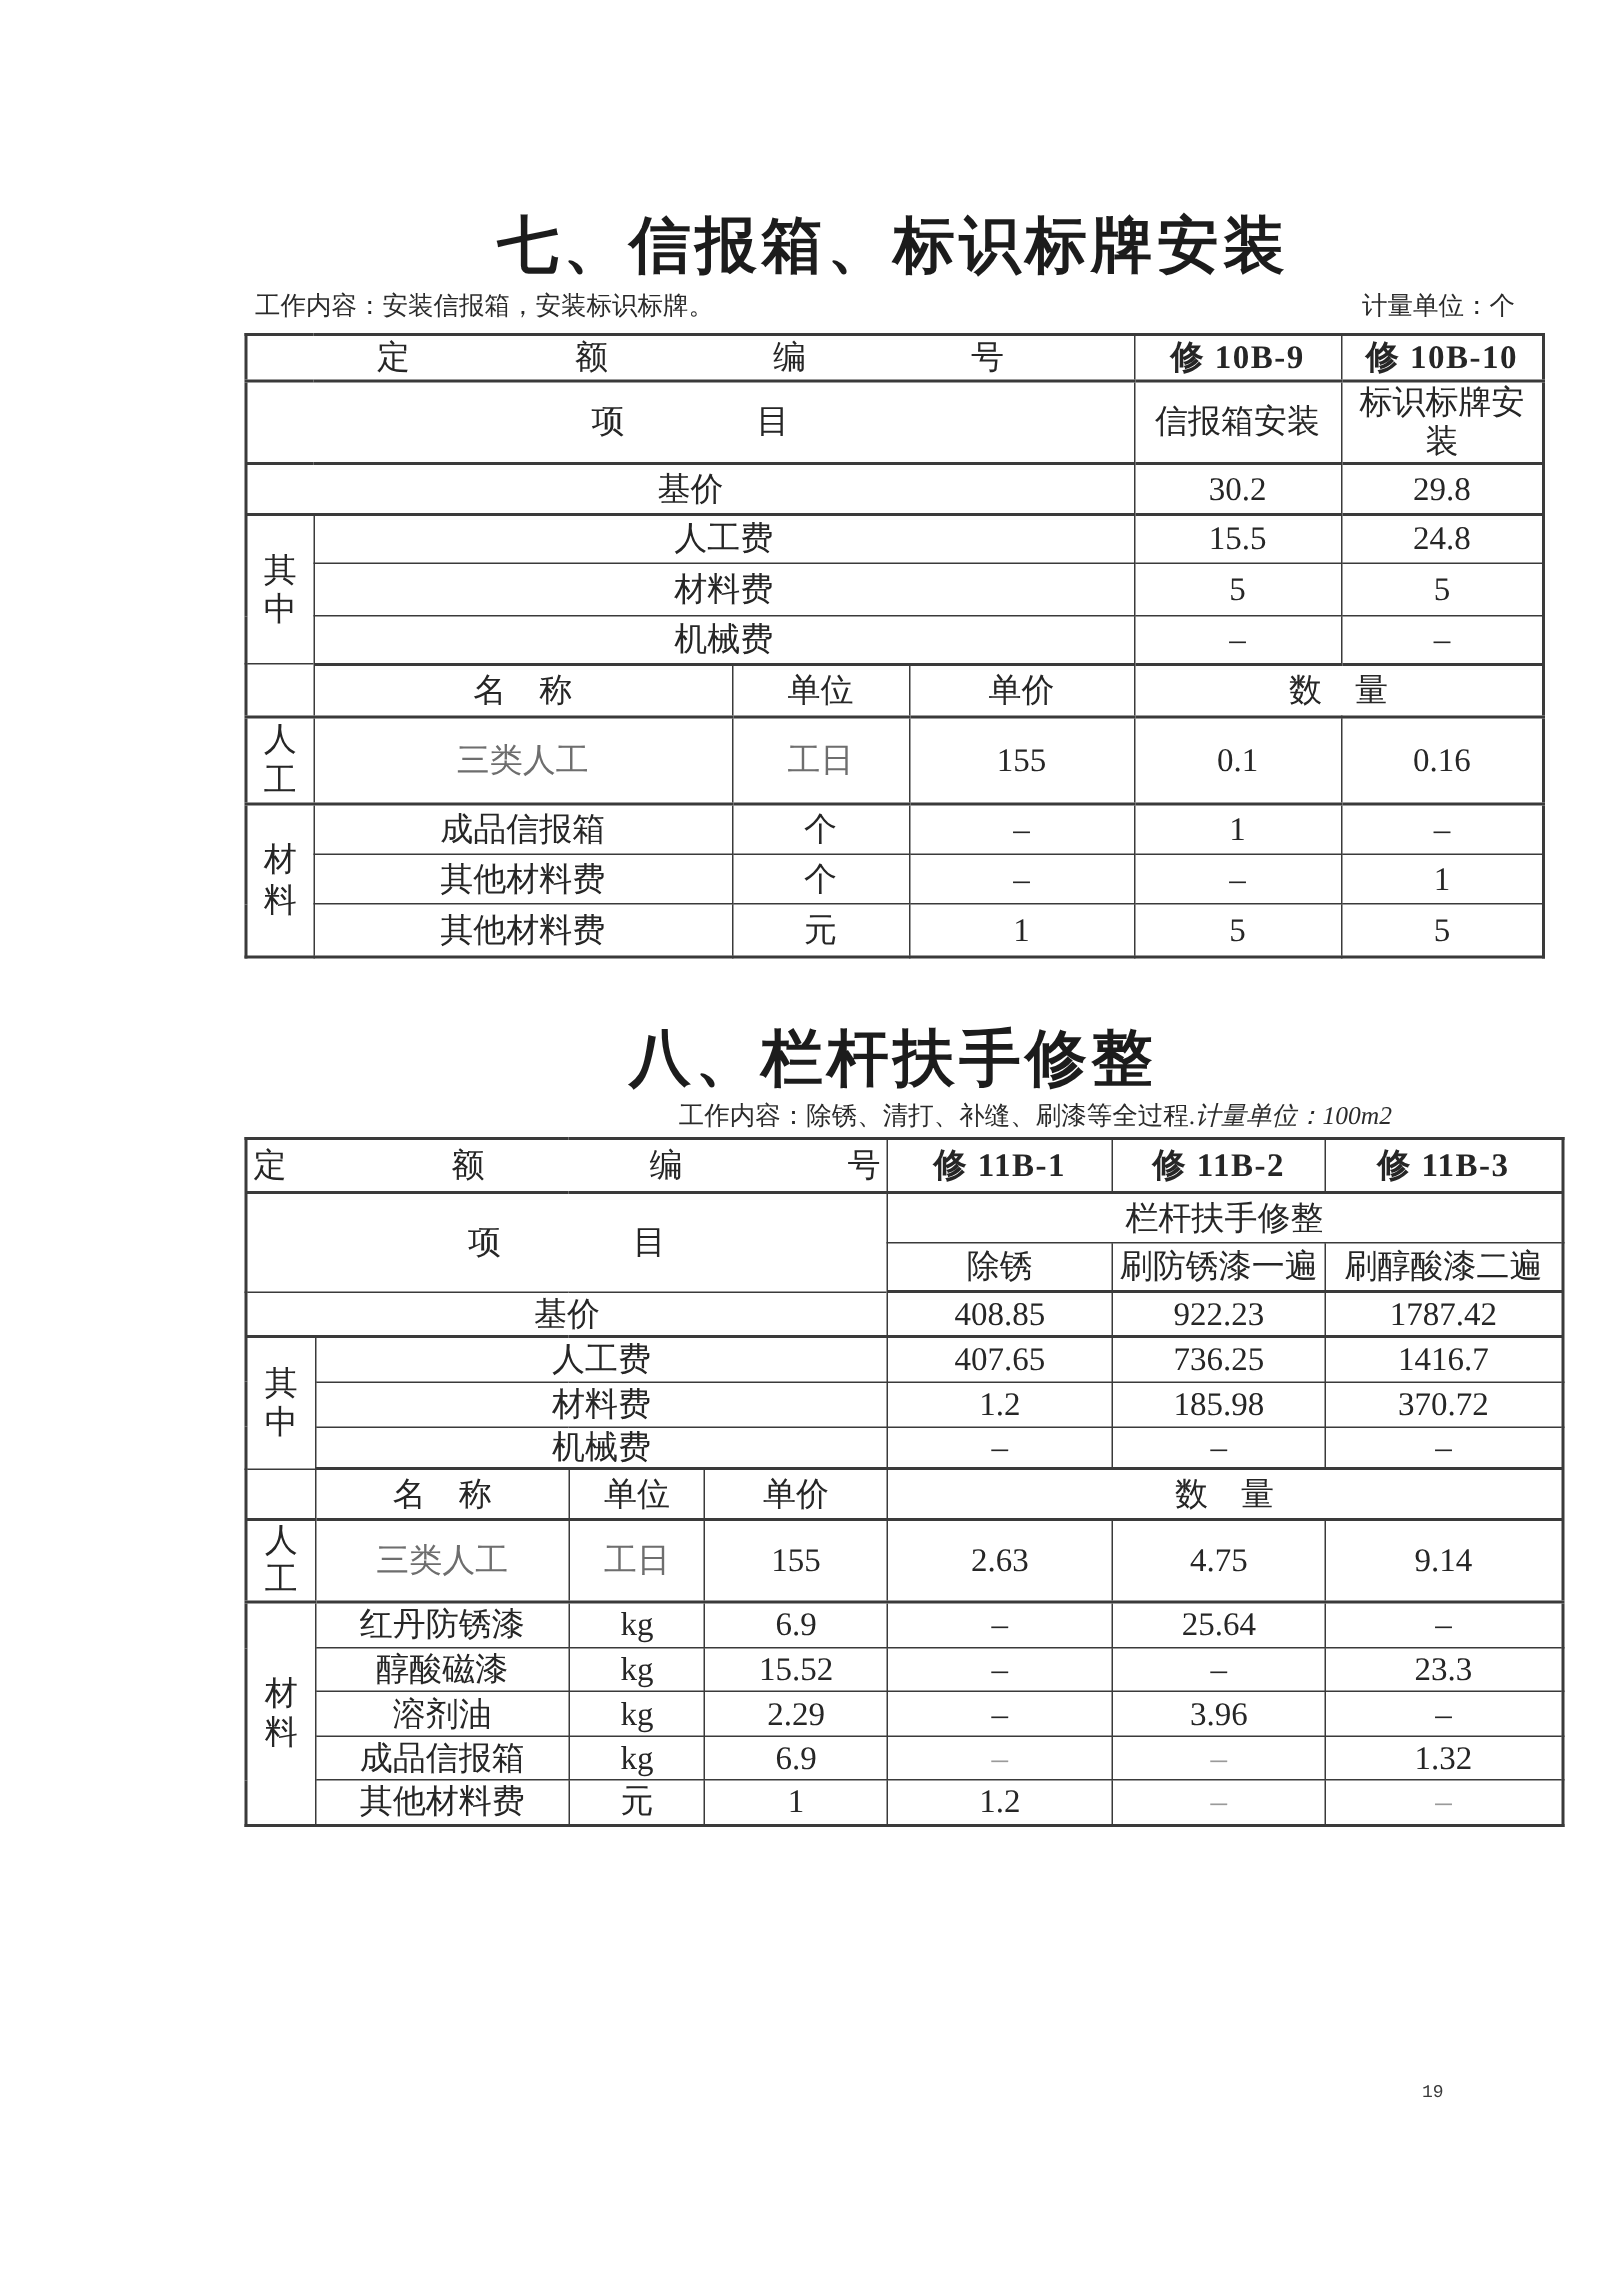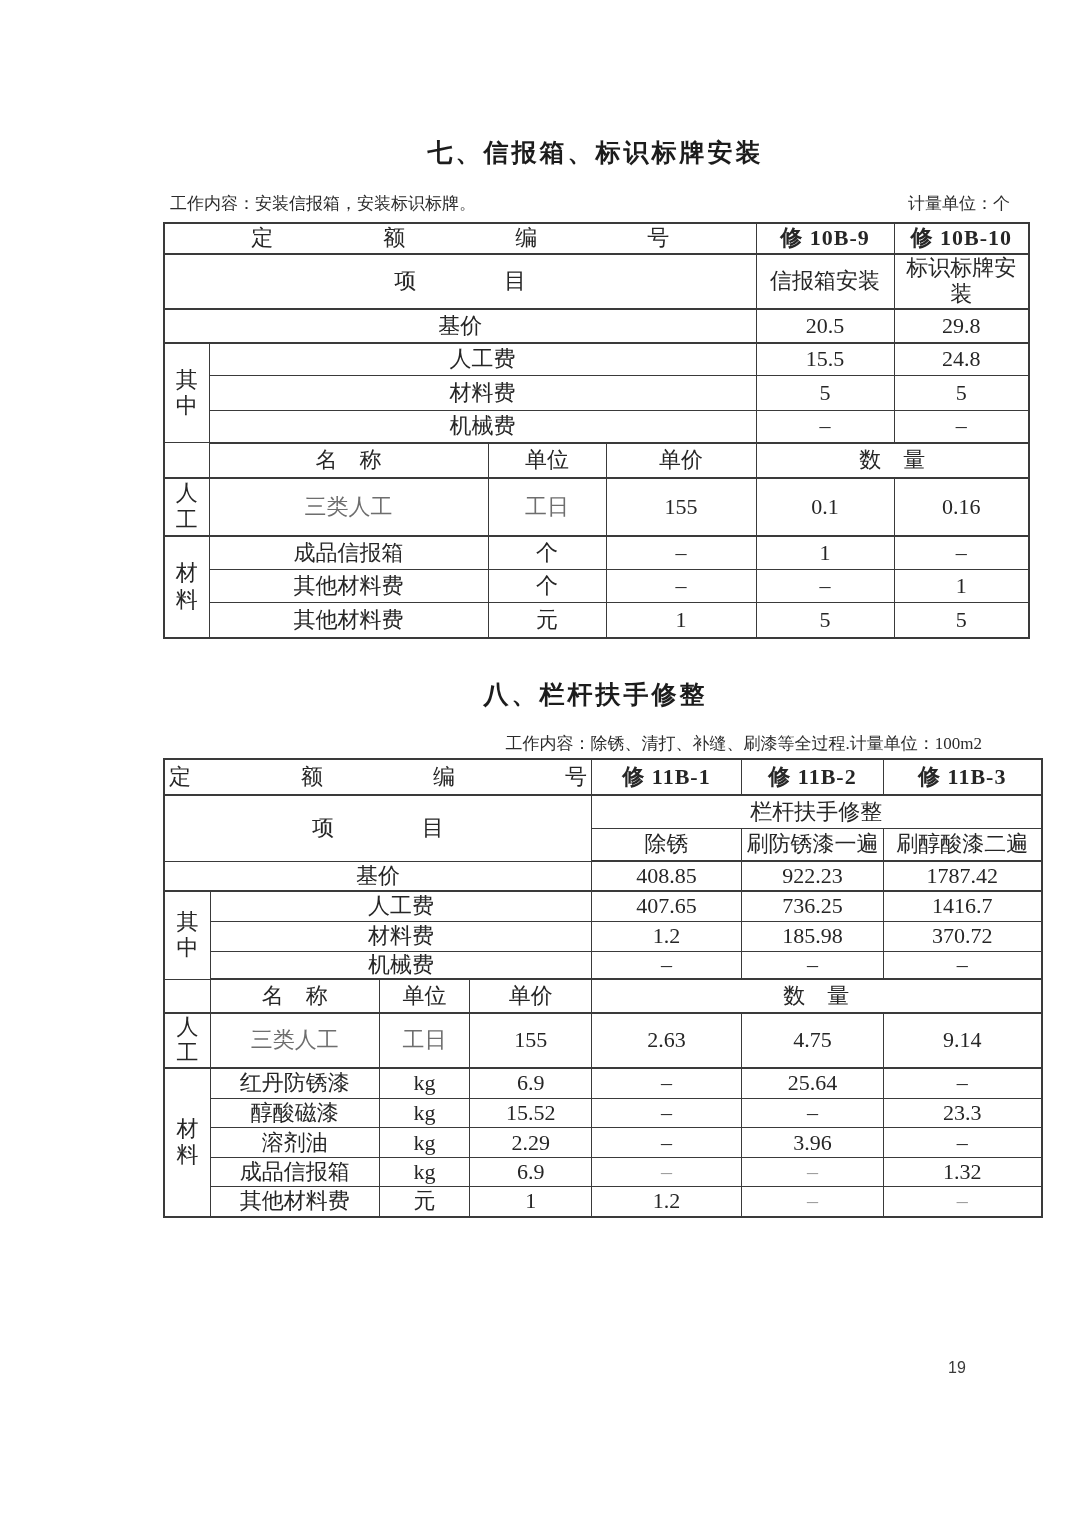--- a/index.html
+++ b/index.html
@@ -9,21 +9,21 @@
     --muted:#9a9a9a;
   }
   html,body{margin:0;padding:0;background:#ffffff;}
   .page{
     position:relative;width:1080px;height:1527px;background:#ffffff;
     font-family:"Liberation Serif","DejaVu Serif",serif;color:var(--ink);
     overflow:hidden;
   }
   .doc-title{
     position:absolute;left:163px;width:865px;text-align:center;
-    font-size:25px;font-weight:bold;letter-spacing:3px;color:#1c1c1c;
+    font-size:41px;font-weight:bold;letter-spacing:3px;color:#1c1c1c;
     white-space:nowrap;
   }
   .meta{
     position:absolute;left:170px;width:850px;
     display:flex;justify-content:space-between;align-items:baseline;
     font-size:17px;color:#2b2b2b;
   }
   table.quota{
     position:absolute;left:163px;border-collapse:collapse;table-layout:fixed;
     border:2px solid var(--bd);font-size:22px;color:var(--ink);
@@ -33,22 +33,22 @@
     padding:0 4px;overflow:hidden;line-height:1.2;
   }
   table.quota tr.hb > td{border-bottom-width:2px;}
   td.name{text-align:left;padding-left:12px;}
   td.vlab{white-space:pre-line;line-height:1.25;padding:0 2px;}
   td.code{font-weight:bold;letter-spacing:1px;}
   td.wsp{white-space:nowrap;}
   .soft{color:var(--soft);}
   .muted{color:var(--muted);}
   .pageno{
-    position:absolute;top:1359px;left:948px;font-size:16px;color:#3a3a3a;
-    font-family:Liberation Sans, sans-serif;
+    position:absolute;top:1388px;left:948px;font-size:12px;color:#3a3a3a;
+    font-family:Liberation Mono, monospace;
   }
 </style>
 </head>
 <body>
 
 <div class="page">
 
   <div class="doc-title" style="top:136px;">七、信报箱、标识标牌安装</div>
 
   <div class="meta" style="top:192px;">
@@ -71,21 +71,21 @@
         <td class="code">修 10B-9</td>
         <td class="code">修 10B-10</td>
       </tr>
       <tr class="hb" style="height:33px">
         <td colspan="4" class="wsp">项　　　　目</td>
         <td>信报箱安装</td>
         <td>标识标牌安装</td>
       </tr>
       <tr class="hb" style="height:34px">
         <td colspan="4">基价</td>
-        <td>20.5</td>
+        <td>30.2</td>
         <td>29.8</td>
       </tr>
       <tr style="height:33px">
         <td rowspan="3" class="vlab">其
 中</td>
         <td colspan="3">人工费</td>
         <td>15.5</td>
         <td>24.8</td>
       </tr>
       <tr style="height:35px">
@@ -137,21 +137,21 @@
         <td>5</td>
         <td>5</td>
       </tr>
     </tbody>
   </table>
 
   <div class="doc-title" style="top:678px;">八、栏杆扶手修整</div>
 
   <div class="meta" style="top:732px;justify-content:flex-end;">
     <span>工作内容：除锈、清打、补缝、刷漆等全过程.</span>
-    <span style="margin-right:38px;">计量单位：100m2</span>
+    <span style="margin-right:92px;font-style:italic;">计量单位：100m2</span>
   </div>
 
   <table class="quota" style="top:758px;">
     <colgroup>
       <col style="width:45px">
         <col style="width:164px">
         <col style="width:88px">
         <col style="width:118px">
       <col style="width:150px">
         <col style="width:142px">

